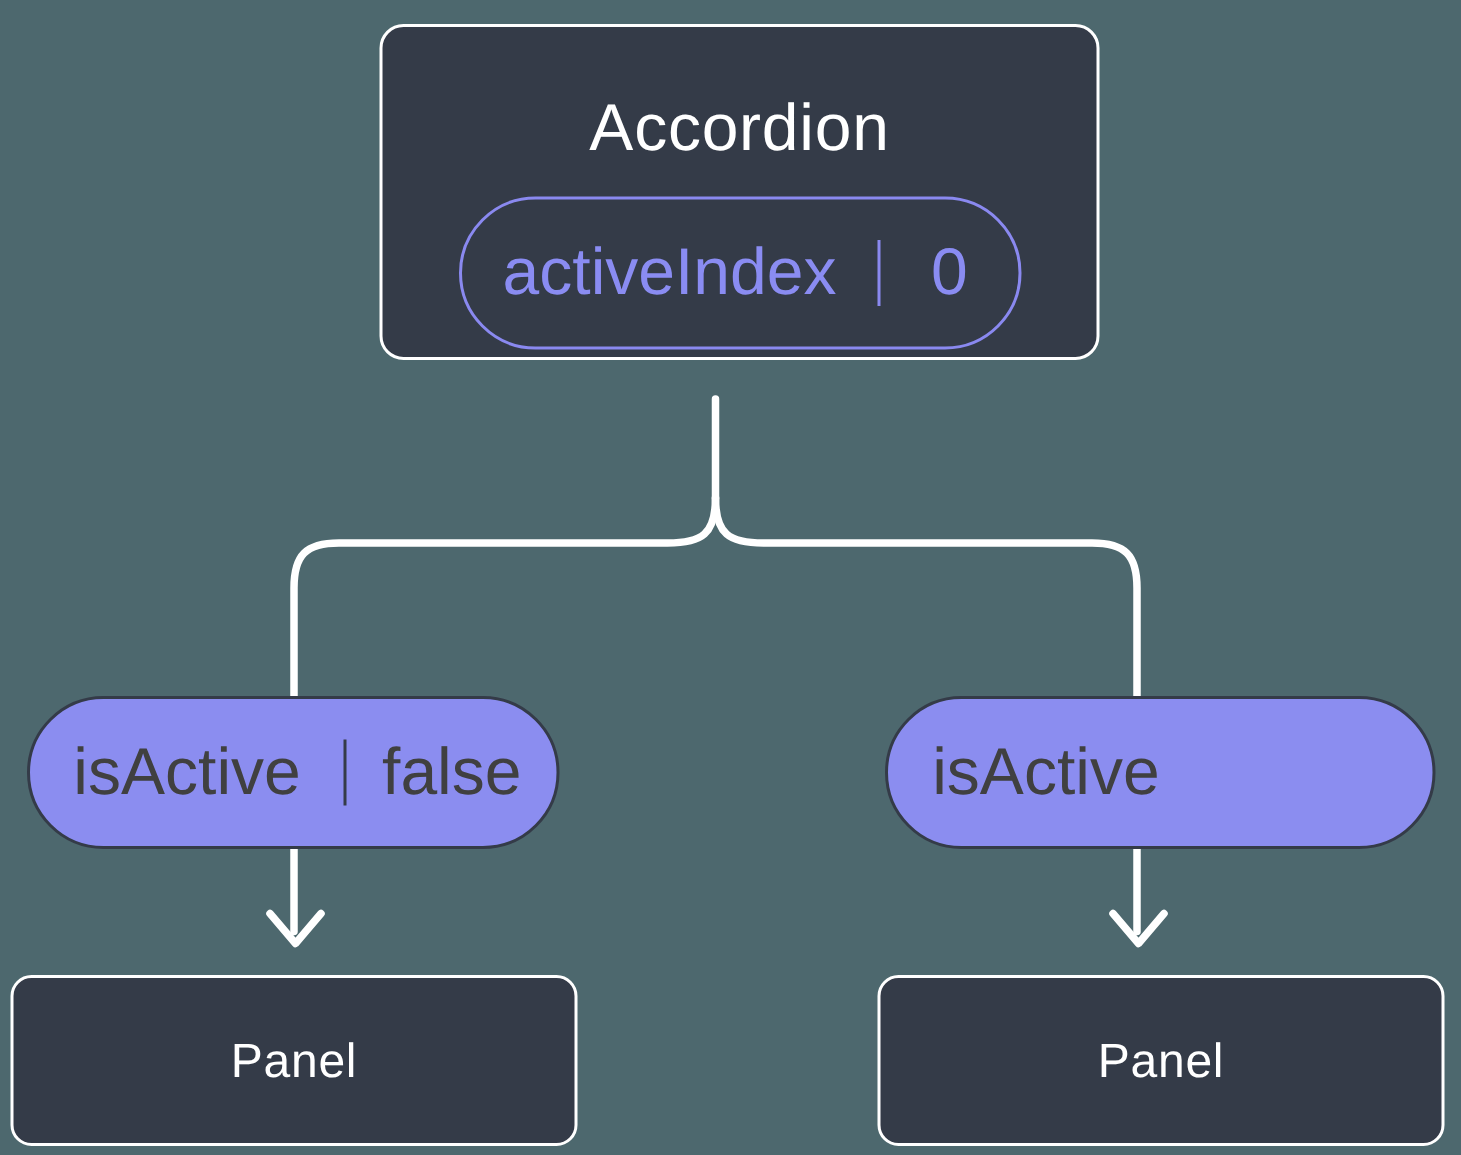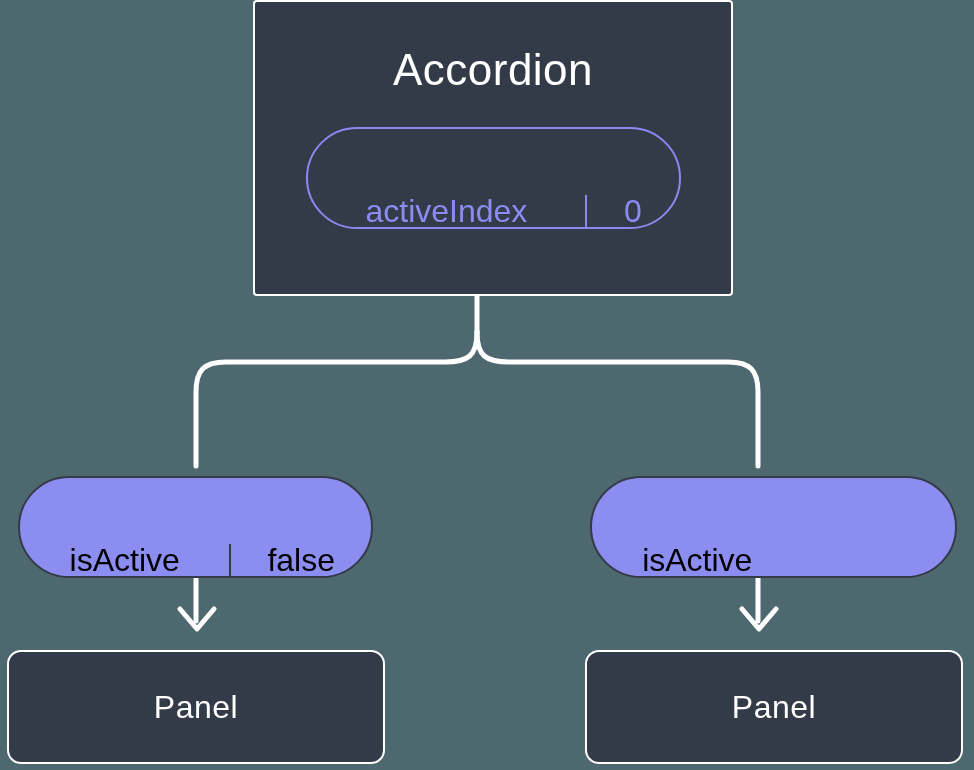--- a/index.html
+++ b/index.html
@@ -31,24 +31,24 @@
   
   .node {
     position: absolute;
     box-sizing: border-box;
     background: #343b48;
     border: 2.5px solid #ffffff;
     color: #ffffff;
   }
   .node-root {
     left: 253px;
-    top: 0;
+    top: 16px;
     width: 480px;
-    height: 296px;
-    border-radius: 4px;
+    height: 224px;
+    border-radius: 16px;
   }
   .node-title {
     position: absolute;
     left: 0;
     top: 46px;
     width: 100%;
     text-align: center;
     font-size: 44px;
     line-height: 1;
     letter-spacing: 0.5px;
@@ -61,25 +61,24 @@
     font-size: 32px;
     letter-spacing: 0.5px;
   }
   .node-panel.left  { left: 7px;   top: 650px; width: 378px; height: 114px; }
   .node-panel.right { left: 585px; top: 650px; width: 378px; height: 114px; }
   
   .pill {
     position: absolute;
     box-sizing: border-box;
     display: flex;
-    align-items: flex-end;
-    font-size: 32px;
+    align-items: center;
+    font-size: 44px;
     border-radius: 51px;
     overflow: hidden;
-    margin-top: 12px;
   }
   .pill .seg {
     display: flex;
     align-items: center;
     justify-content: center;
     line-height: 1;
   }
   
   .pill-state {
     left: 51px;
@@ -90,21 +89,21 @@
     color: #8a8cf2;
     background: transparent;
   }
   .pill-state .seg-name  { width: 75%; }
   .pill-state .seg-value { width: 25%; border-left: 2.5px solid #8a89f0; }
   
   .pill-prop {
     height: 102px;
     background: #8b8df0;
     border: 2.5px solid #343b48;
-    color: #000000;
+    color: #404040;
   }
   .pill-prop.left  { left: 18px;  top: 464px; width: 355px; }
   .pill-prop.right { left: 590px; top: 464px; width: 367px; }
   .pill-prop.left  .seg-name  { width: 60%; }
   .pill-prop.left  .seg-value { width: 40%; border-left: 2.5px solid #343b48; }
   .pill-prop.right .seg-name  { width: 58%; }
   .pill-prop.right .seg-value { width: 42%; border-left: 2.5px solid #343b48; }
 </style>
 </head>
 <body>

